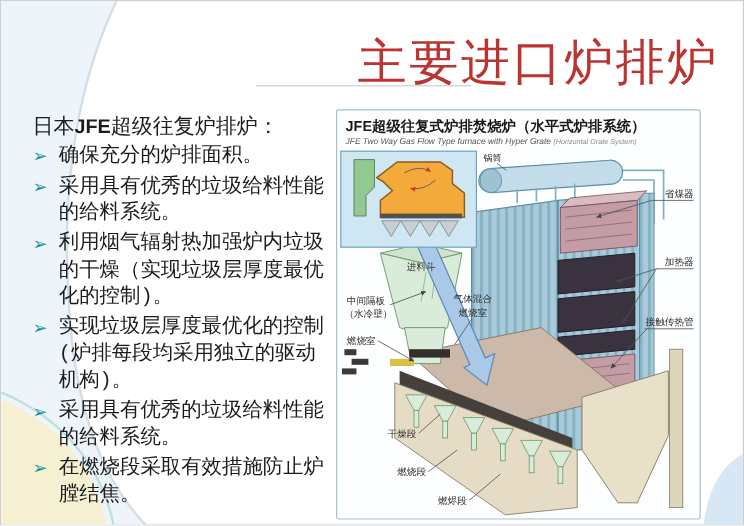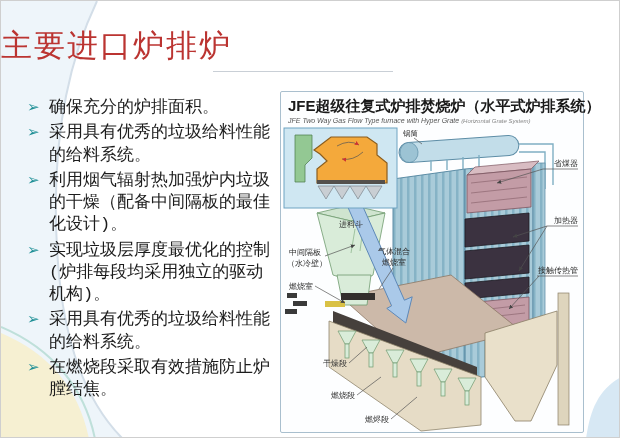--- a/index.html
+++ b/index.html
@@ -4,39 +4,39 @@
 <style>
   html,body{margin:0;padding:0;background:#ffffff;}
   .slide{
     position:relative;width:620px;height:438px;background:#ffffff;
     border:1px solid #cfcfcf;box-sizing:border-box;overflow:hidden;
     font-family:"Liberation Serif","DejaVu Serif",serif;
   }
   .deco{position:absolute;left:0;top:0;z-index:0;}
   .title{
     position:absolute;left:0;right:20px;top:24px;margin:0;z-index:2;
-    text-align:left;font-size:31px;font-weight:normal;letter-spacing:2px;
+    text-align:right;font-size:41px;font-weight:normal;letter-spacing:2px;
     color:var(--c-title_red,#bb3431);
   }
   .title-rule{position:absolute;left:212px;top:70px;width:180px;height:1px;background:#c9cfd6;z-index:2;}
   .left-col{position:absolute;left:26px;top:93px;width:250px;z-index:2;color:var(--c-text_dark,#1c1c1c);}
   .heading{font-size:17.5px;line-height:1.3;margin-bottom:2px;}
   .heading b{font-family:"Liberation Sans",sans-serif;font-size:16.5px;}
   ul.bullets{list-style:none;margin:0;padding:0;}
   ul.bullets li{display:flex;margin:3px 0;font-size:17px;line-height:1.31;}
   .marker{flex:0 0 22px;color:var(--c-bullet_teal,#1f8f96);font-size:15px;padding-top:1px;
           font-family:"DejaVu Sans",sans-serif;}
   .btext{flex:1;font-family:Liberation Mono, monospace;}
   .diagram{
     position:absolute;left:279px;top:90px;width:304px;height:342px;z-index:2;
     background:#fdfeff;border:1px solid var(--c-diagram_border,#a9bfce);
     border-radius:2px;box-sizing:border-box;font-family:"Liberation Sans",sans-serif;
   }
   .d-head{padding:5px 7px 1px 7px;}
-  .d-title{font-size:15px;font-weight:bold;color:#1a1a1a;white-space:nowrap;}
+  .d-title{font-size:12px;font-weight:bold;color:#1a1a1a;white-space:nowrap;}
   .d-sub{font-size:7px;color:#555;font-style:italic;white-space:nowrap;margin-top:1px;}
   .d-note{font-size:6px;color:#888;}
   .d-svg{display:block;}
   svg text{font-family:"Liberation Sans","DejaVu Sans",sans-serif;font-size:8px;fill:#2b2b2b;}
   .lbl-sm{font-size:7.5px;}
   .leader{stroke:#555;stroke-width:0.7;fill:none;}
   .f-orange{fill:var(--c-furnace_orange,#f4a93b);}
   .f-green{fill:var(--c-hopper_green,#d9ecd9);}
   .f-econ{fill:var(--c-econ_pink,#c39ca6);}
   .f-heater{fill:var(--c-heater_dark,#3b3240);}
@@ -53,32 +53,33 @@
     <path d="M96,0 C58,80 50,170 57,262 C63,342 84,400 122,438" fill="none" stroke="#d3dee8" stroke-width="2"></path>
     <path d="M0,332 C48,352 78,388 88,438 L0,438 Z" fill="#f6f0d2"></path>
     <path d="M0,326 C52,348 84,388 94,438" fill="none" stroke="#bfe0da" stroke-width="2"></path>
     <path d="M620,376 C598,388 589,408 585,438 L620,438 Z" fill="#d7e8f4"></path>
   </svg>
 
   <h1 class="title">主要进口炉排炉</h1>
   <div class="title-rule"></div>
 
   <div class="left-col">
+    <div class="heading"><span>日本</span><b>JFE</b><span>超级往复炉排炉：</span></div>
     <ul class="bullets">
       <li>
           <span class="marker">➢</span>
           <span class="btext">确保充分的炉排面积。</span>
         </li>
       <li>
           <span class="marker">➢</span>
           <span class="btext">采用具有优秀的垃圾给料性能的给料系统。</span>
         </li>
       <li>
           <span class="marker">➢</span>
-          <span class="btext">利用烟气辐射热加强炉内垃圾的干燥（配备中间隔板的最佳化设计)。</span>
+          <span class="btext">利用烟气辐射热加强炉内垃圾的干燥（实现垃圾层厚度最优化的控制)。</span>
         </li>
       <li>
           <span class="marker">➢</span>
           <span class="btext">实现垃圾层厚度最优化的控制(炉排每段均采用独立的驱动机构)。</span>
         </li>
       <li>
           <span class="marker">➢</span>
           <span class="btext">采用具有优秀的垃圾给料性能的给料系统。</span>
         </li>
       <li>

